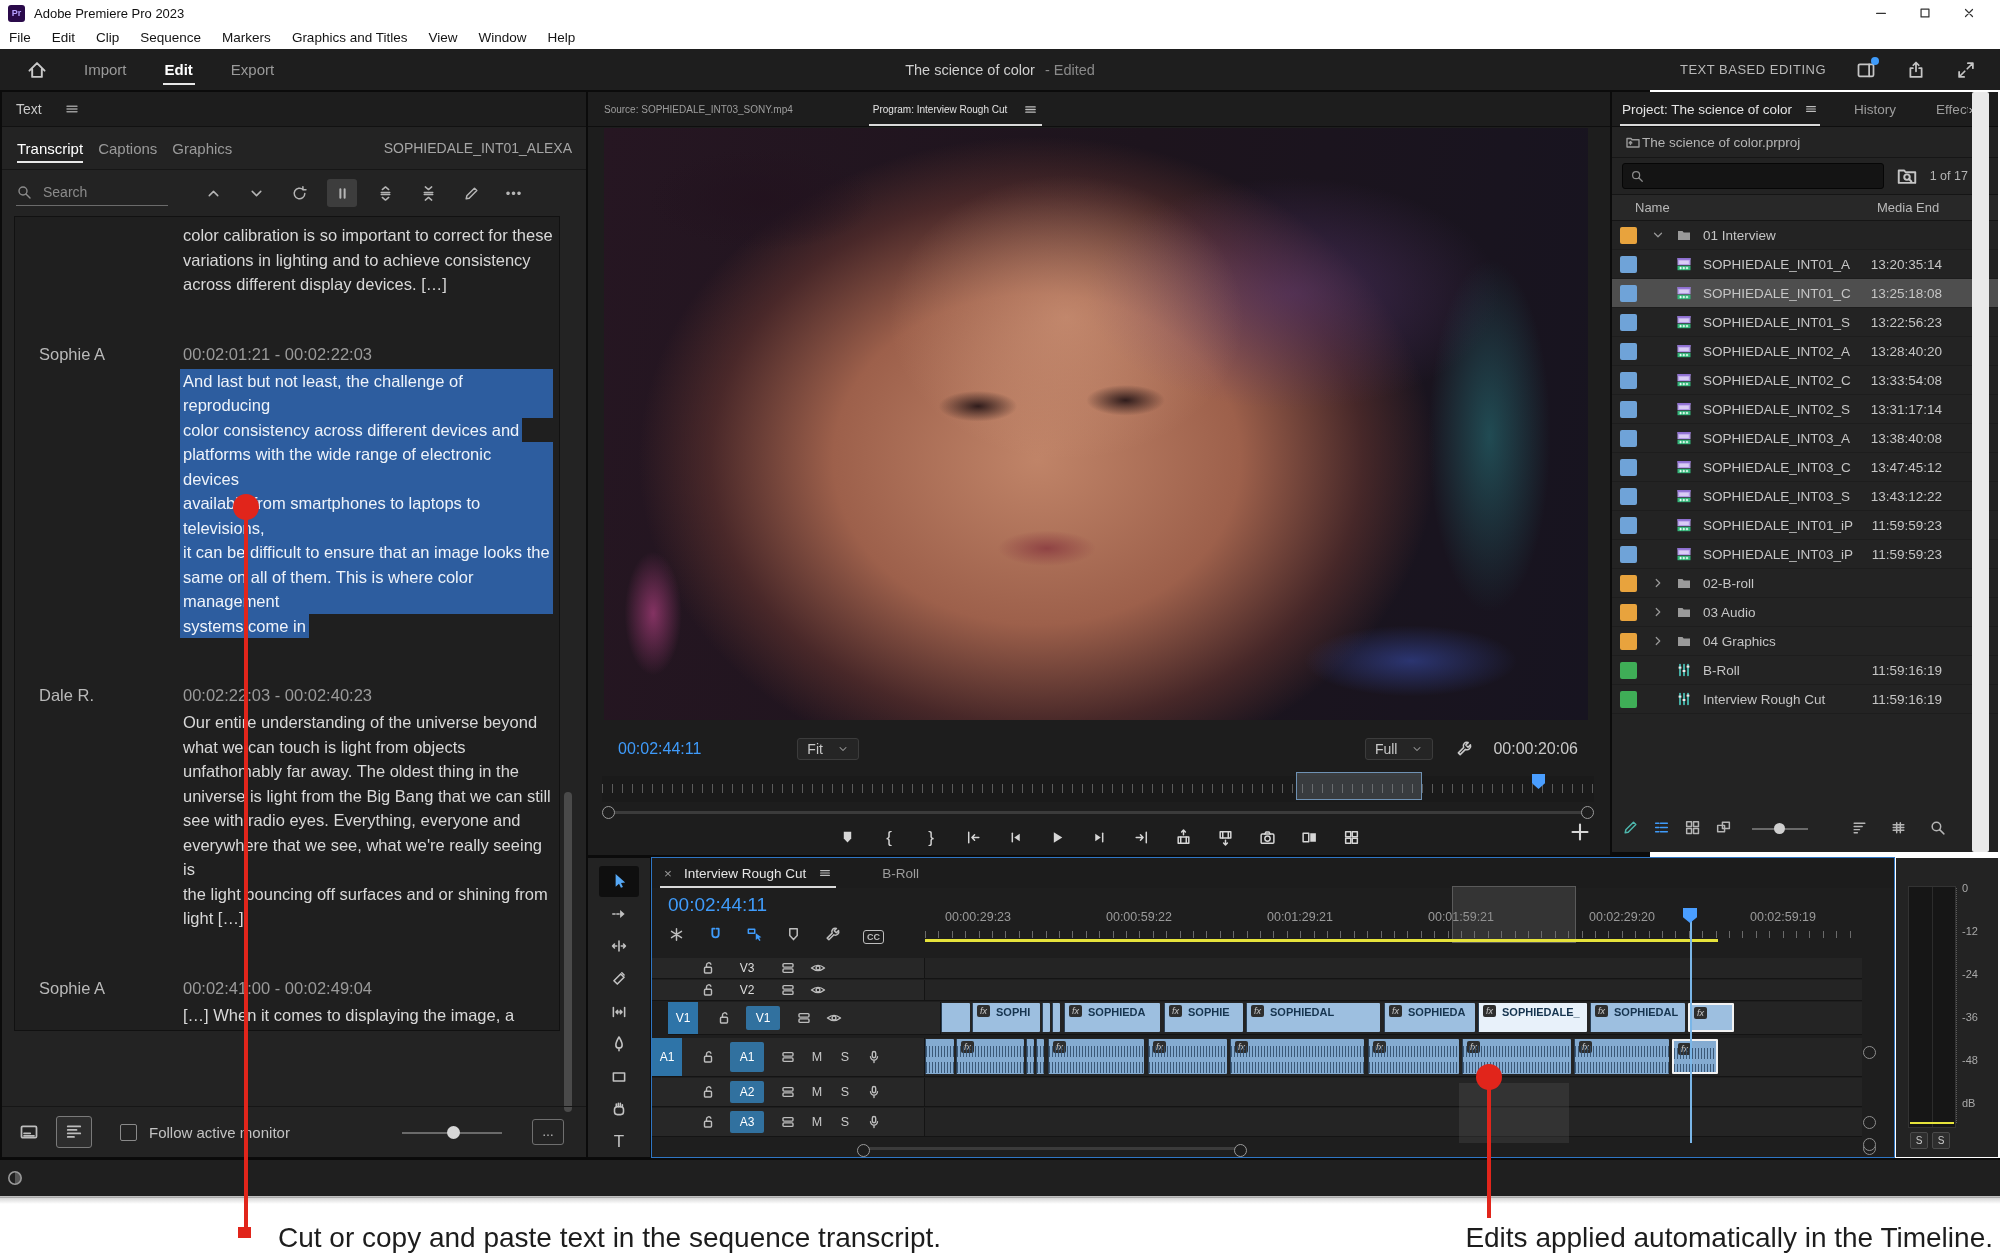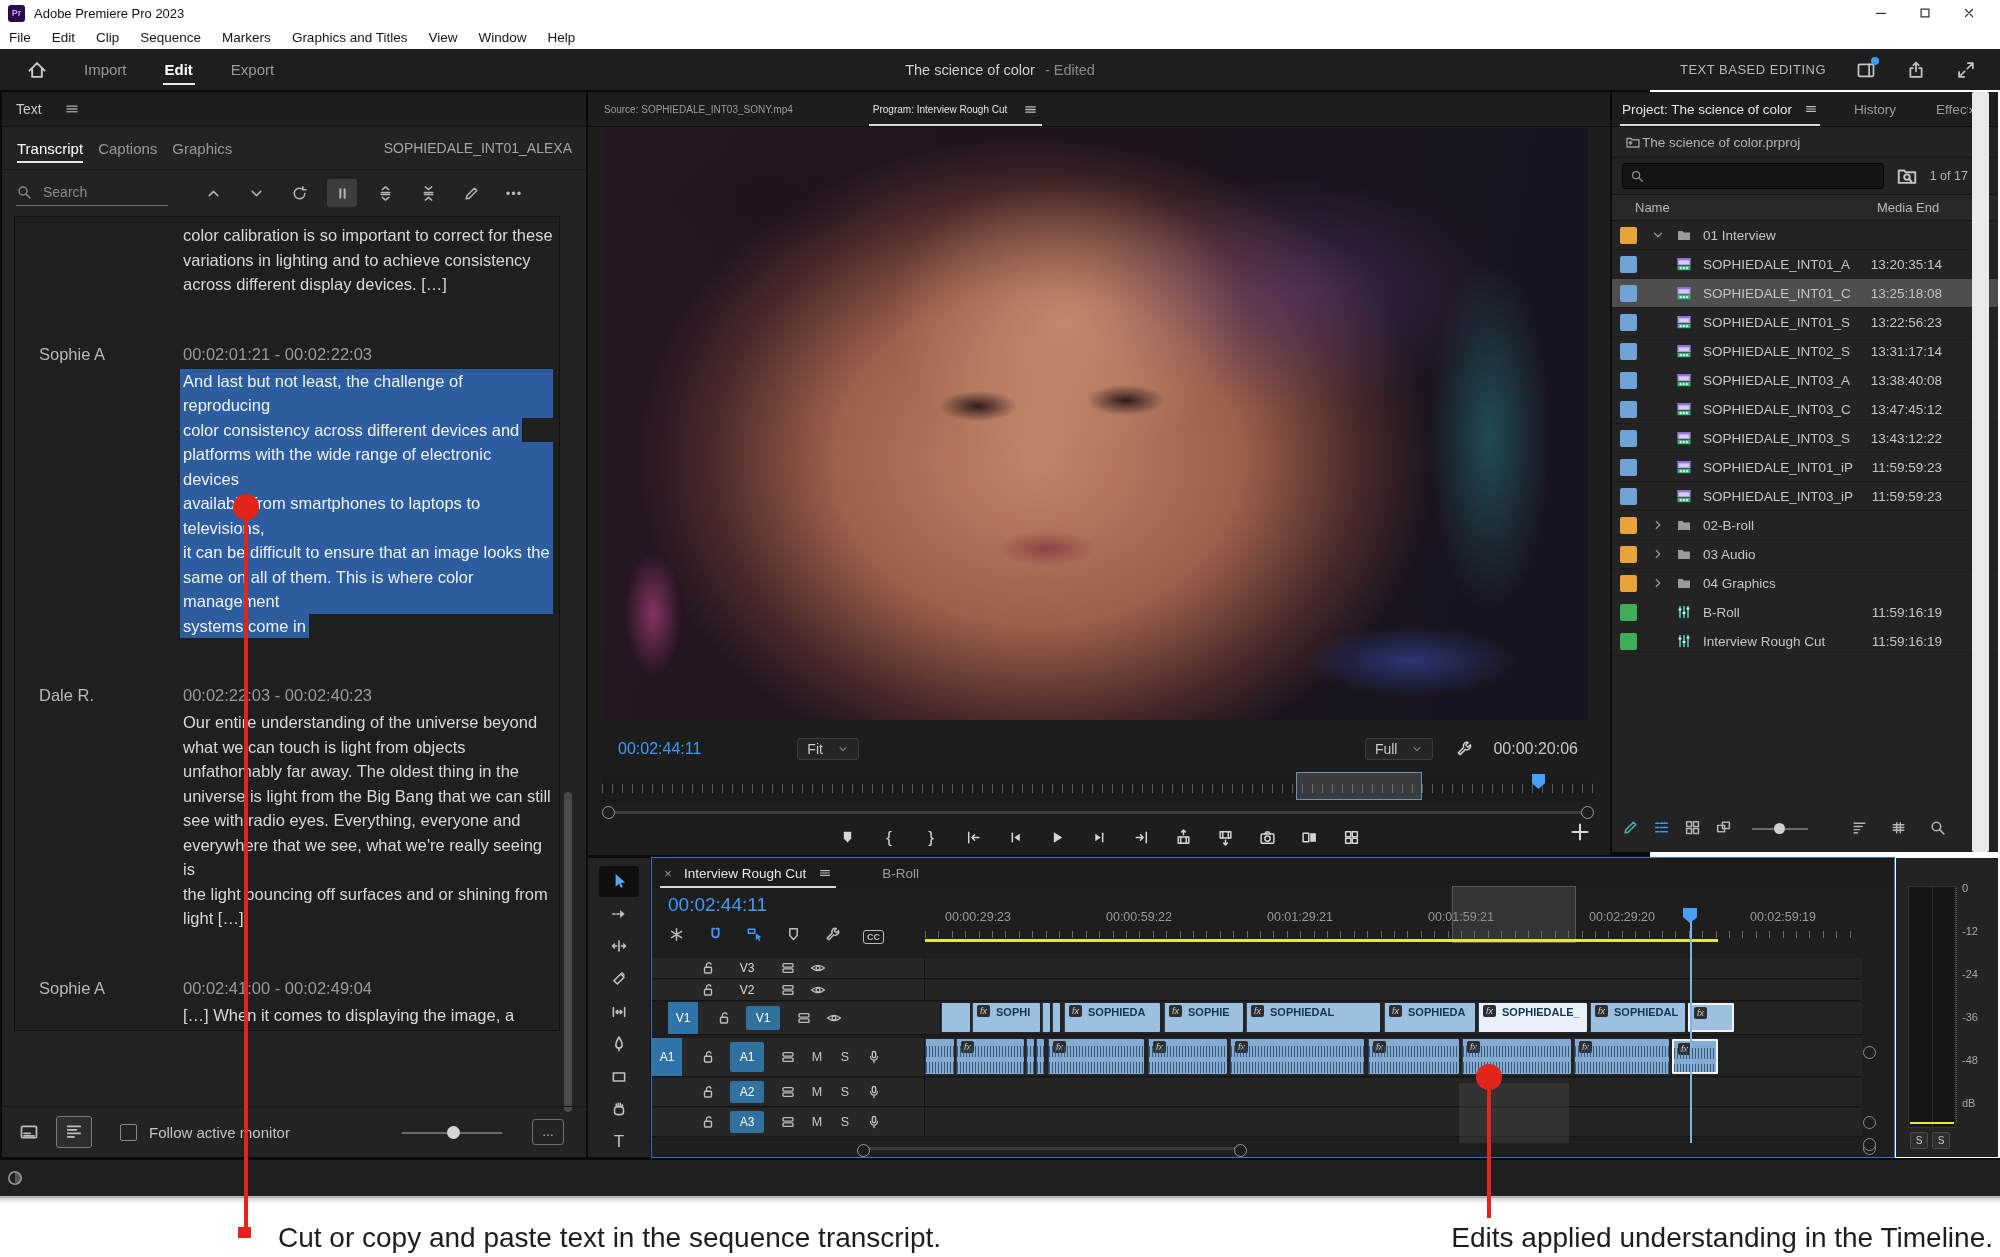--- a/index.html
+++ b/index.html
@@ -1085,20 +1085,50 @@
             <span class="p-exp"></span>
             <span class="i p-ico">
               <svg viewBox="0 0 16 16">
                 <rect x="1.5" y="2" width="13" height="7.2" fill="#b49ae8" stroke="none"></rect>
                 <rect x="1.5" y="2" width="13" height="1.8" fill="#8d6fd0" stroke="none"></rect>
                 <rect x="3.2" y="4.6" width="9.6" height="3.4" fill="#d9ccf4" stroke="none"></rect>
                 <rect x="1.5" y="9.8" width="13" height="4.4" fill="#35b57a" stroke="none"></rect>
                 <path d="M3.8 12h1.6M7 12h1.6M10.2 12h1.6M4.6 11.2v1.6M7.8 11.2v1.6M11 11.2v1.6" stroke="#eafff5" stroke-width="1.1"></path>
               </svg>
             </span>
+            <span class="p-name">SOPHIEDALE_INT02_A</span>
+            <span class="p-end">13:28:40:20</span>
+          </div>
+          <div class="prow">
+            <span class="chip blue"></span>
+            <span class="p-exp"></span>
+            <span class="i p-ico">
+              <svg viewBox="0 0 16 16">
+                <rect x="1.5" y="2" width="13" height="7.2" fill="#b49ae8" stroke="none"></rect>
+                <rect x="1.5" y="2" width="13" height="1.8" fill="#8d6fd0" stroke="none"></rect>
+                <rect x="3.2" y="4.6" width="9.6" height="3.4" fill="#d9ccf4" stroke="none"></rect>
+                <rect x="1.5" y="9.8" width="13" height="4.4" fill="#35b57a" stroke="none"></rect>
+                <path d="M3.8 12h1.6M7 12h1.6M10.2 12h1.6M4.6 11.2v1.6M7.8 11.2v1.6M11 11.2v1.6" stroke="#eafff5" stroke-width="1.1"></path>
+              </svg>
+            </span>
+            <span class="p-name">SOPHIEDALE_INT02_C</span>
+            <span class="p-end">13:33:54:08</span>
+          </div>
+          <div class="prow">
+            <span class="chip blue"></span>
+            <span class="p-exp"></span>
+            <span class="i p-ico">
+              <svg viewBox="0 0 16 16">
+                <rect x="1.5" y="2" width="13" height="7.2" fill="#b49ae8" stroke="none"></rect>
+                <rect x="1.5" y="2" width="13" height="1.8" fill="#8d6fd0" stroke="none"></rect>
+                <rect x="3.2" y="4.6" width="9.6" height="3.4" fill="#d9ccf4" stroke="none"></rect>
+                <rect x="1.5" y="9.8" width="13" height="4.4" fill="#35b57a" stroke="none"></rect>
+                <path d="M3.8 12h1.6M7 12h1.6M10.2 12h1.6M4.6 11.2v1.6M7.8 11.2v1.6M11 11.2v1.6" stroke="#eafff5" stroke-width="1.1"></path>
+              </svg>
+            </span>
             <span class="p-name">SOPHIEDALE_INT02_S</span>
             <span class="p-end">13:31:17:14</span>
           </div>
           <div class="prow">
             <span class="chip blue"></span>
             <span class="p-exp"></span>
             <span class="i p-ico">
               <svg viewBox="0 0 16 16">
                 <rect x="1.5" y="2" width="13" height="7.2" fill="#b49ae8" stroke="none"></rect>
                 <rect x="1.5" y="2" width="13" height="1.8" fill="#8d6fd0" stroke="none"></rect>
@@ -1302,15 +1332,15 @@
   </div>
   <div id="shadow" class="abs"></div>
 
   <div class="red-dot" style="left:233px;top:494px"></div>
   <div class="red-line" style="left:244px;top:507px;height:729px"></div>
   <div class="red-sq" style="left:238px;top:1227px"></div>
   <div class="caption" style="left:278px">Cut or copy and paste text in the sequence transcript.</div>
 
   <div class="red-dot" style="left:1476px;top:1064px"></div>
   <div class="red-line" style="left:1487px;top:1077px;height:141px"></div>
-  <div class="caption" style="right:7px">Edits applied understanding in the Timeline.</div>
+  <div class="caption" style="right:7px">Edits applied automatically in the Timeline.</div>
 
 </div>
 
 </body></html>

